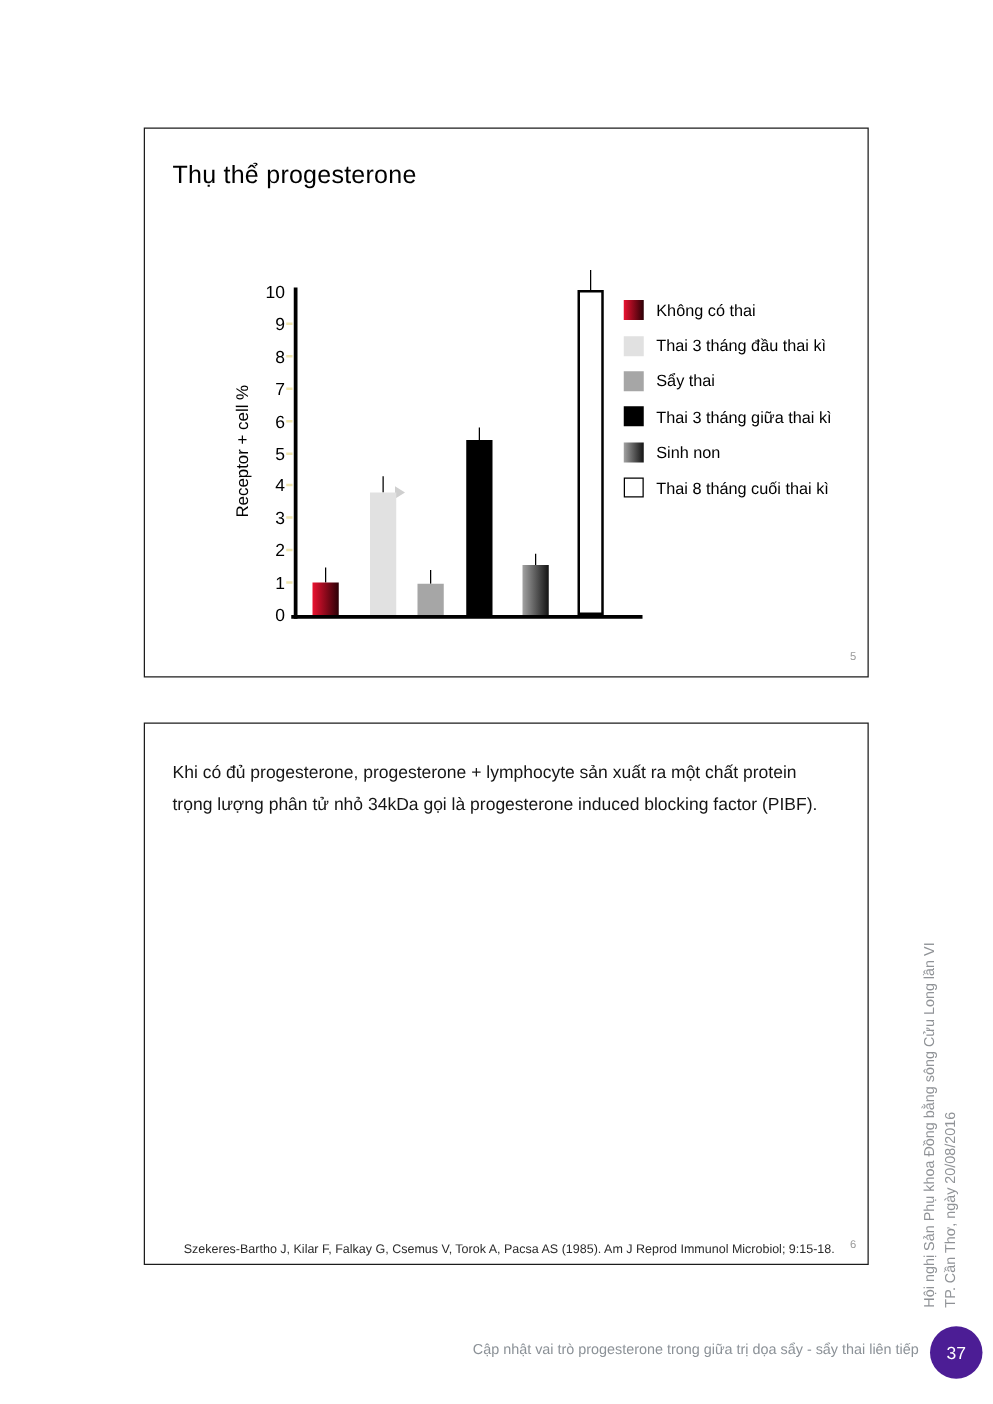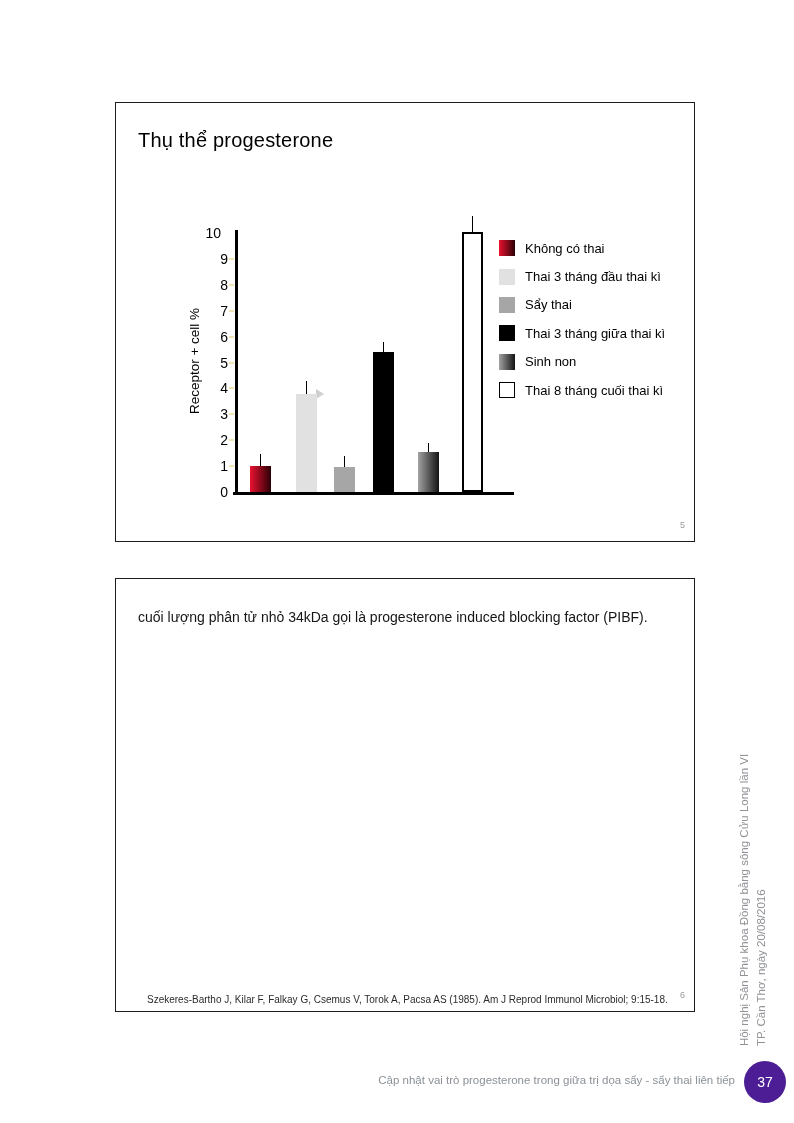--- a/index.html
+++ b/index.html
@@ -111,40 +111,41 @@
       <div class="ytick-label" style="left: 84px; top: 250.5px;">5</div>
       <div class="ytick-mark" style="background: rgb(240, 229, 174); left: 113px; top: 258.5px;"></div>
       <div class="ytick-label" style="left: 84px; top: 224.6px;">6</div>
       <div class="ytick-mark" style="background: rgb(240, 229, 174); left: 113px; top: 232.6px;"></div>
       <div class="ytick-label" style="left: 84px; top: 198.7px;">7</div>
       <div class="ytick-mark" style="background: rgb(240, 229, 174); left: 113px; top: 206.7px;"></div>
       <div class="ytick-label" style="left: 84px; top: 172.8px;">8</div>
       <div class="ytick-mark" style="background: rgb(240, 229, 174); left: 113px; top: 180.8px;"></div>
       <div class="ytick-label" style="left: 84px; top: 146.9px;">9</div>
       <div class="ytick-mark" style="background: rgb(240, 229, 174); left: 113px; top: 154.9px;"></div>
-      <div class="ytick-label" style="left: 77px; top: 121px;">10</div>
+      <div class="ytick-label" style="left: 84px; top: 121px;">10</div>
       <div class="whisker" style="left: 143.75px; top: 351.445px; height: 11.655px;"></div>
       <div class="bar" style="left: 134px; top: 363.1px; width: 21px; height: 25.9px; background: linear-gradient(to right, rgb(234, 18, 48), rgb(44, 0, 6));"></div>
       <div class="whisker" style="left: 189.75px; top: 277.63px; height: 12.95px;"></div>
       <div class="bar" style="left: 180px; top: 290.58px; width: 21px; height: 98.42px; background: rgb(225, 225, 225);"></div>
       <div class="whisker" style="left: 227.75px; top: 352.74px; height: 11.655px;"></div>
       <div class="bar" style="left: 218px; top: 364.395px; width: 21px; height: 24.605px; background: rgb(166, 166, 166);"></div>
       <div class="whisker" style="left: 266.75px; top: 238.78px; height: 10.36px;"></div>
       <div class="bar" style="left: 257px; top: 249.14px; width: 21px; height: 139.86px; background: rgb(0, 0, 0);"></div>
       <div class="whisker" style="left: 311.75px; top: 339.79px; height: 9.065px;"></div>
       <div class="bar" style="left: 302px; top: 348.855px; width: 21px; height: 40.145px; background: linear-gradient(to right, rgb(162, 162, 162), rgb(19, 19, 19));"></div>
       <div class="whisker" style="left: 355.75px; top: 113.165px; height: 15.54px;"></div>
       <div class="bar" style="left: 346px; top: 128.705px; width: 21px; height: 260.295px; background: rgb(255, 255, 255); border: 2px solid rgb(0, 0, 0); box-sizing: border-box;"></div>
     </div>
   <div class="slide-pagenum">5</div>
 </div>
 
 <div class="slide" id="slide2">
   <div class="body-text">
-    <div class="body-line">cuối lượng phân tử nhỏ 34kDa gọi là progesterone induced blocking factor (PIBF).</div>
+    <div class="body-line">Khi có đủ progesterone, progesterone + lymphocyte sản xuất ra một chất protein</div>
+    <div class="body-line">trọng lượng phân tử nhỏ 34kDa gọi là progesterone induced blocking factor (PIBF).</div>
   </div>
   <div class="citation">Szekeres-Bartho J, Kilar F, Falkay G, Csemus V, Torok A, Pacsa AS (1985). Am J Reprod Immunol Microbiol; 9:15-18.</div>
   <div class="slide-pagenum">6</div>
 </div>
 
 <div class="sidebar-text">
   <div>Hội nghị Sản Phụ khoa Đồng bằng sông Cửu Long lần VI</div>
   <div>TP. Cần Thơ, ngày 20/08/2016</div>
 </div>
 

